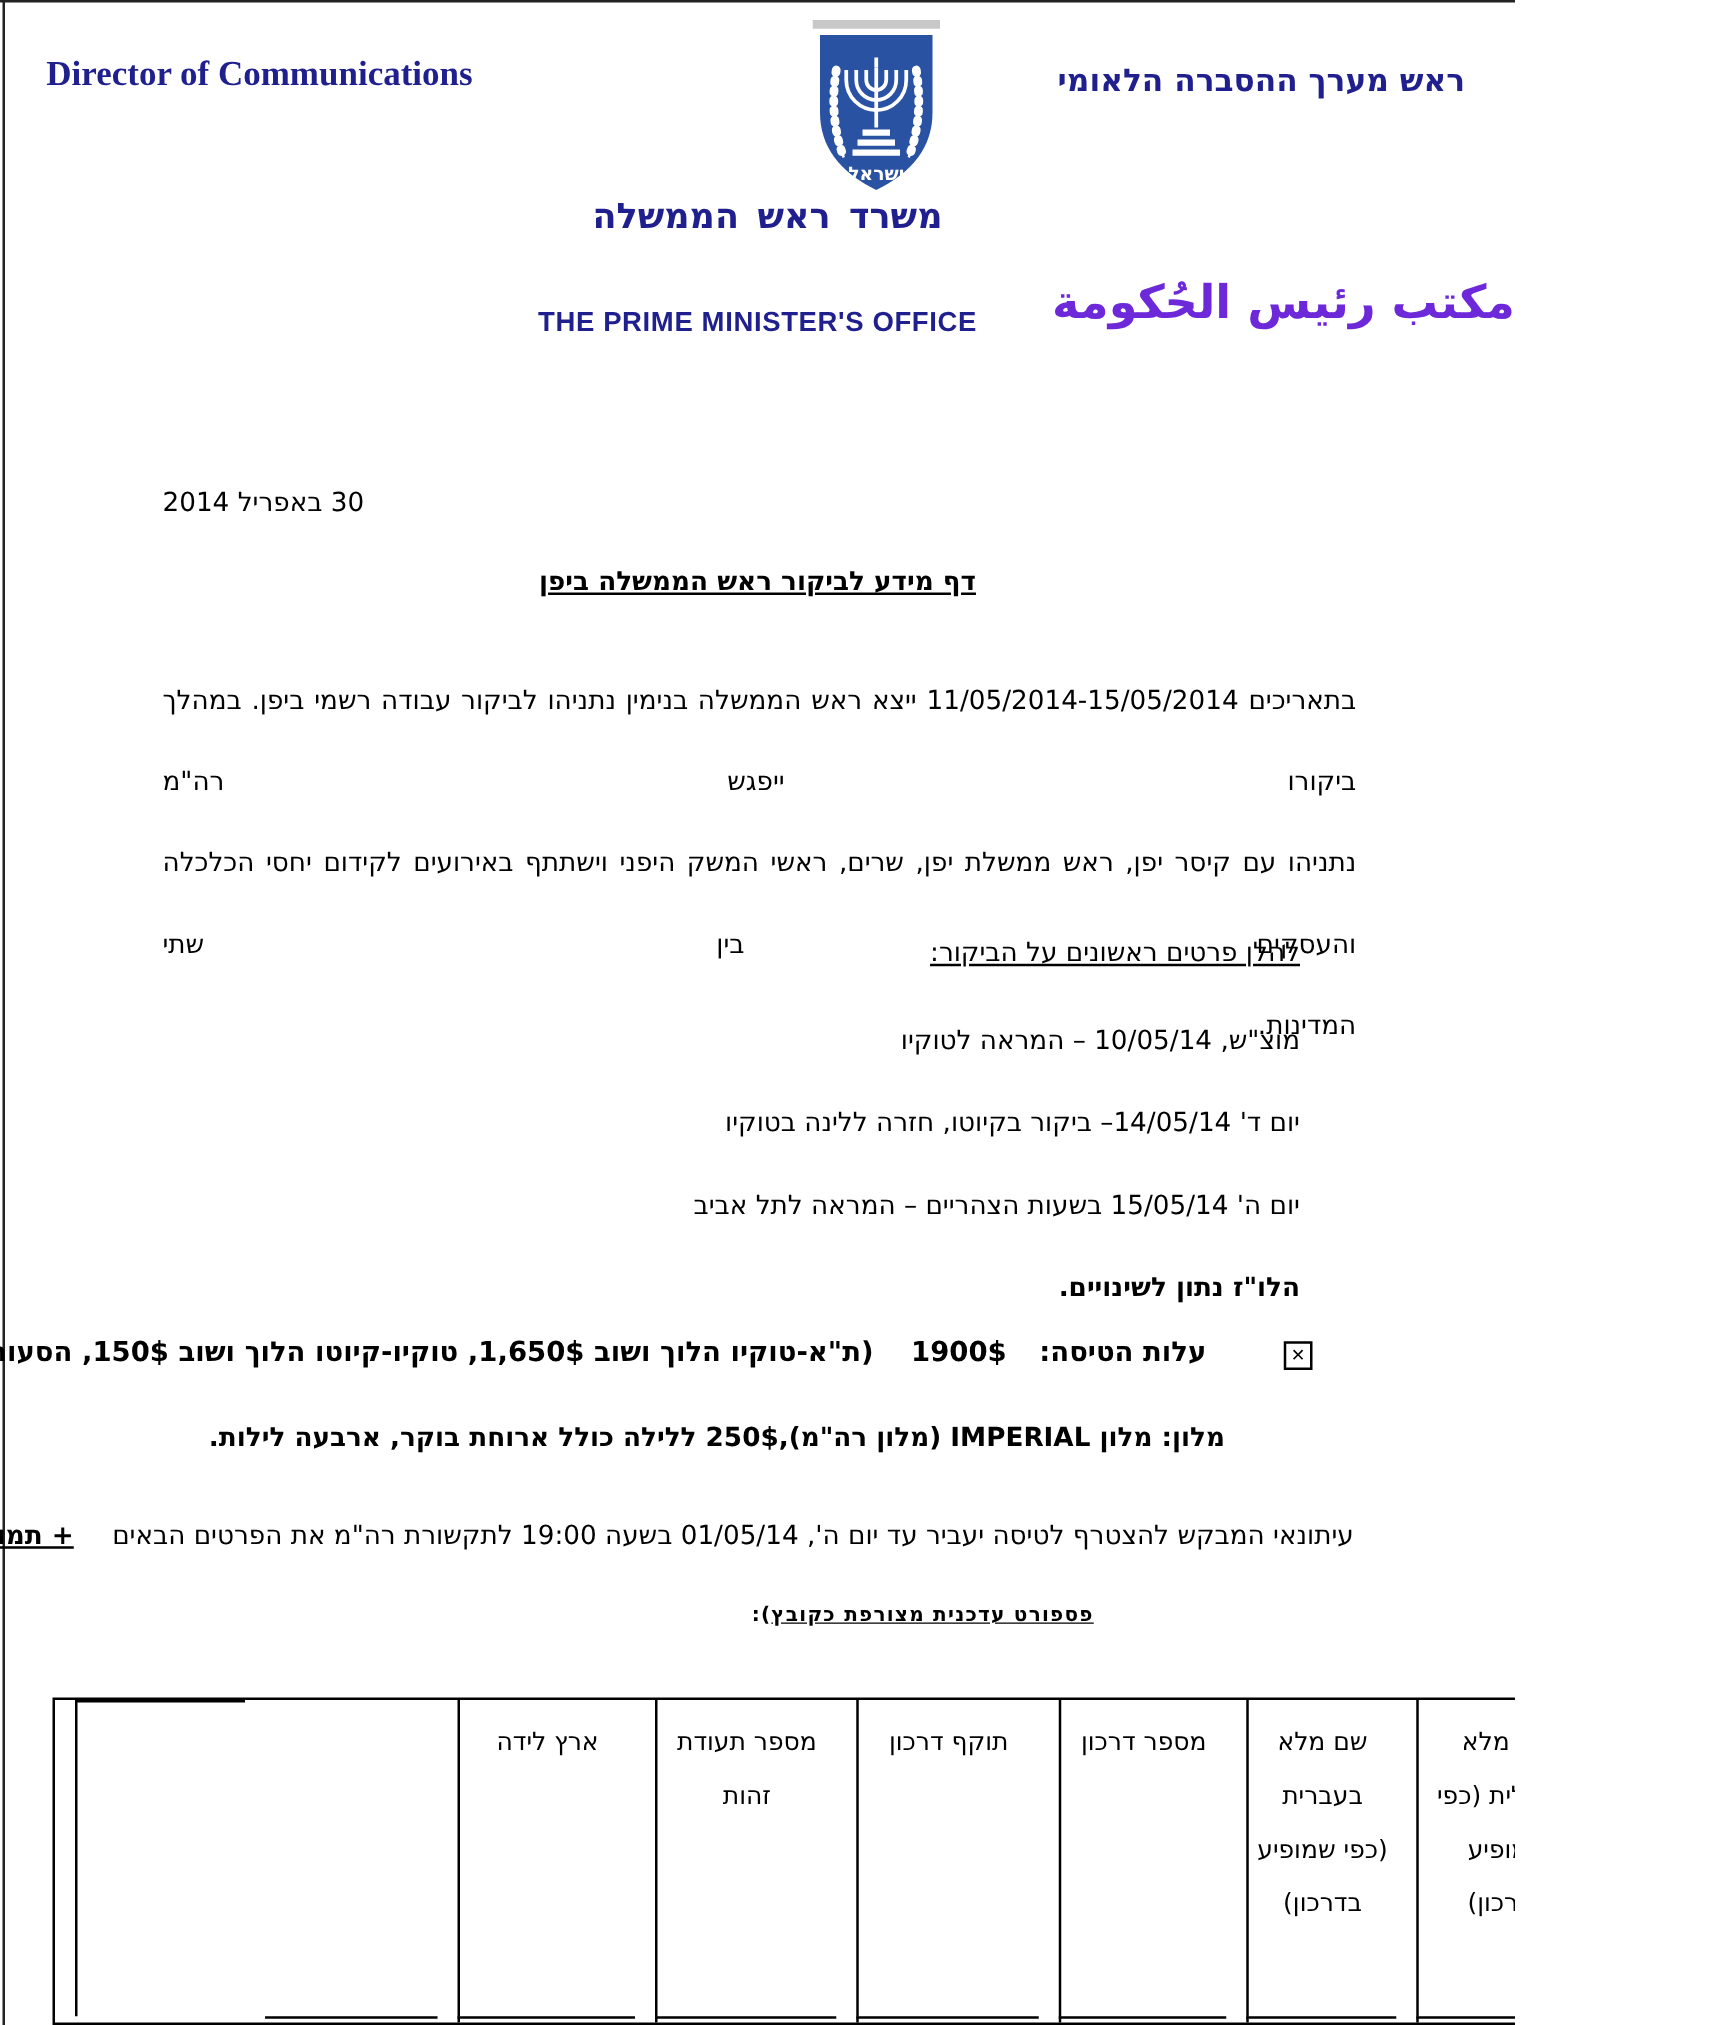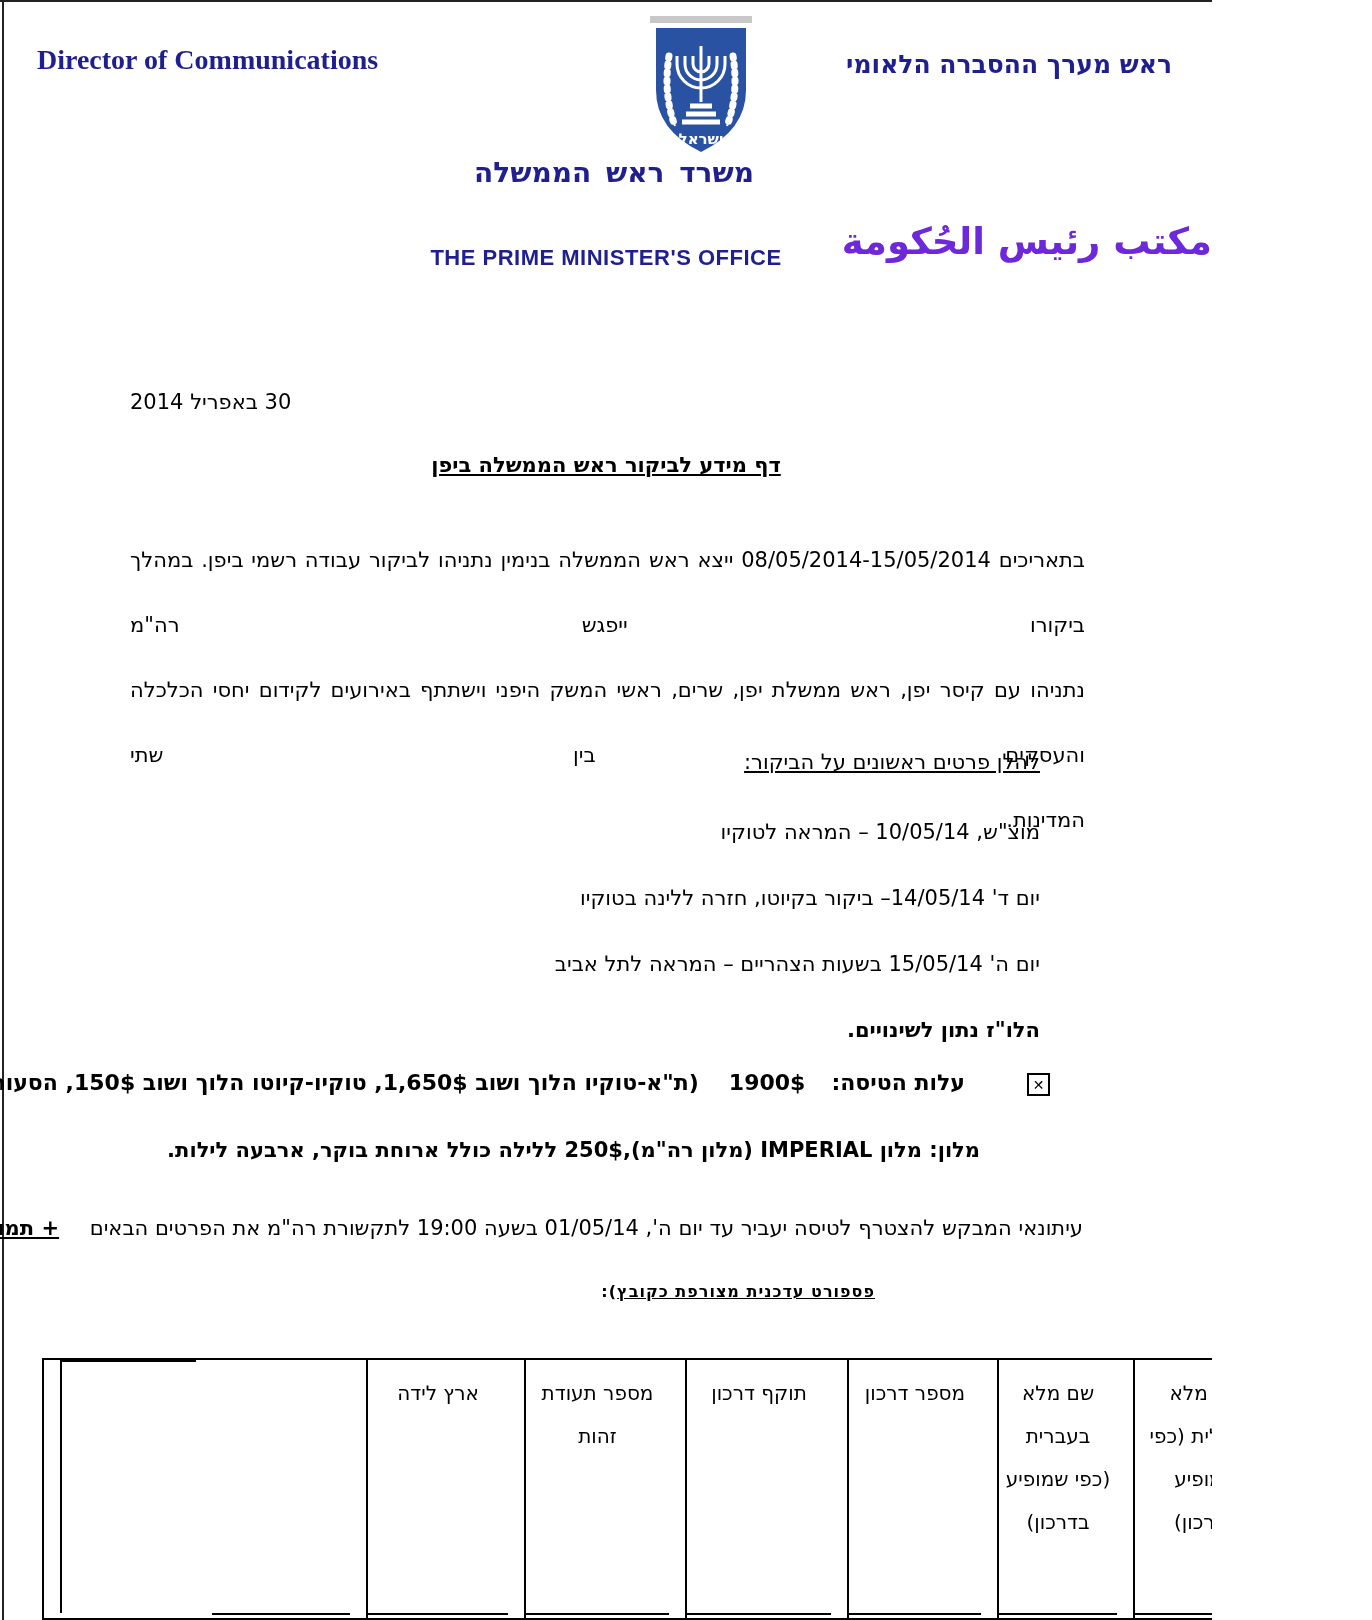--- a/index.html
+++ b/index.html
@@ -98,21 +98,21 @@
 
   <div class="org-he" dir="rtl">משרד ראש הממשלה</div>
   <div class="org-en">THE PRIME MINISTER'S OFFICE</div>
   <div class="org-ar" dir="rtl">مكتب رئيس الحُكومة</div>
 
   <div class="date-line" dir="rtl">30 באפריל 2014</div>
 
   <div class="doc-title" dir="rtl">דף מידע לביקור ראש הממשלה ביפן</div>
 
   <div class="intro" dir="rtl">
-    <div class="just">בתאריכים 08/05/2014-15/05/2014  ייצא ראש הממשלה בנימין נתניהו לביקור עבודה רשמי ביפן.  במהלך ביקורו ייפגש רה"מ</div>
+    <div class="just">בתאריכים 11/05/2014-15/05/2014  ייצא ראש הממשלה בנימין נתניהו לביקור עבודה רשמי ביפן.  במהלך ביקורו ייפגש רה"מ</div>
     <div class="just">נתניהו עם קיסר יפן, ראש ממשלת יפן, שרים, ראשי המשק היפני וישתתף באירועים לקידום יחסי הכלכלה והעסקים בין שתי</div>
     <div class="last">המדינות.</div>
   </div>
 
   <div class="details-heading" dir="rtl">להלן פרטים ראשונים על הביקור:</div>
 
   <div class="sched s1" dir="rtl">מוצ"ש, 10/05/14 –  המראה לטוקיו</div>
   <div class="sched s2" dir="rtl">יום ד' 14/05/14– ביקור בקיוטו, חזרה ללינה בטוקיו</div>
   <div class="sched s3" dir="rtl">יום ה' 15/05/14 בשעות הצהריים – המראה לתל אביב</div>
   <div class="sched-note" dir="rtl">הלו"ז נתון לשינויים.</div>

